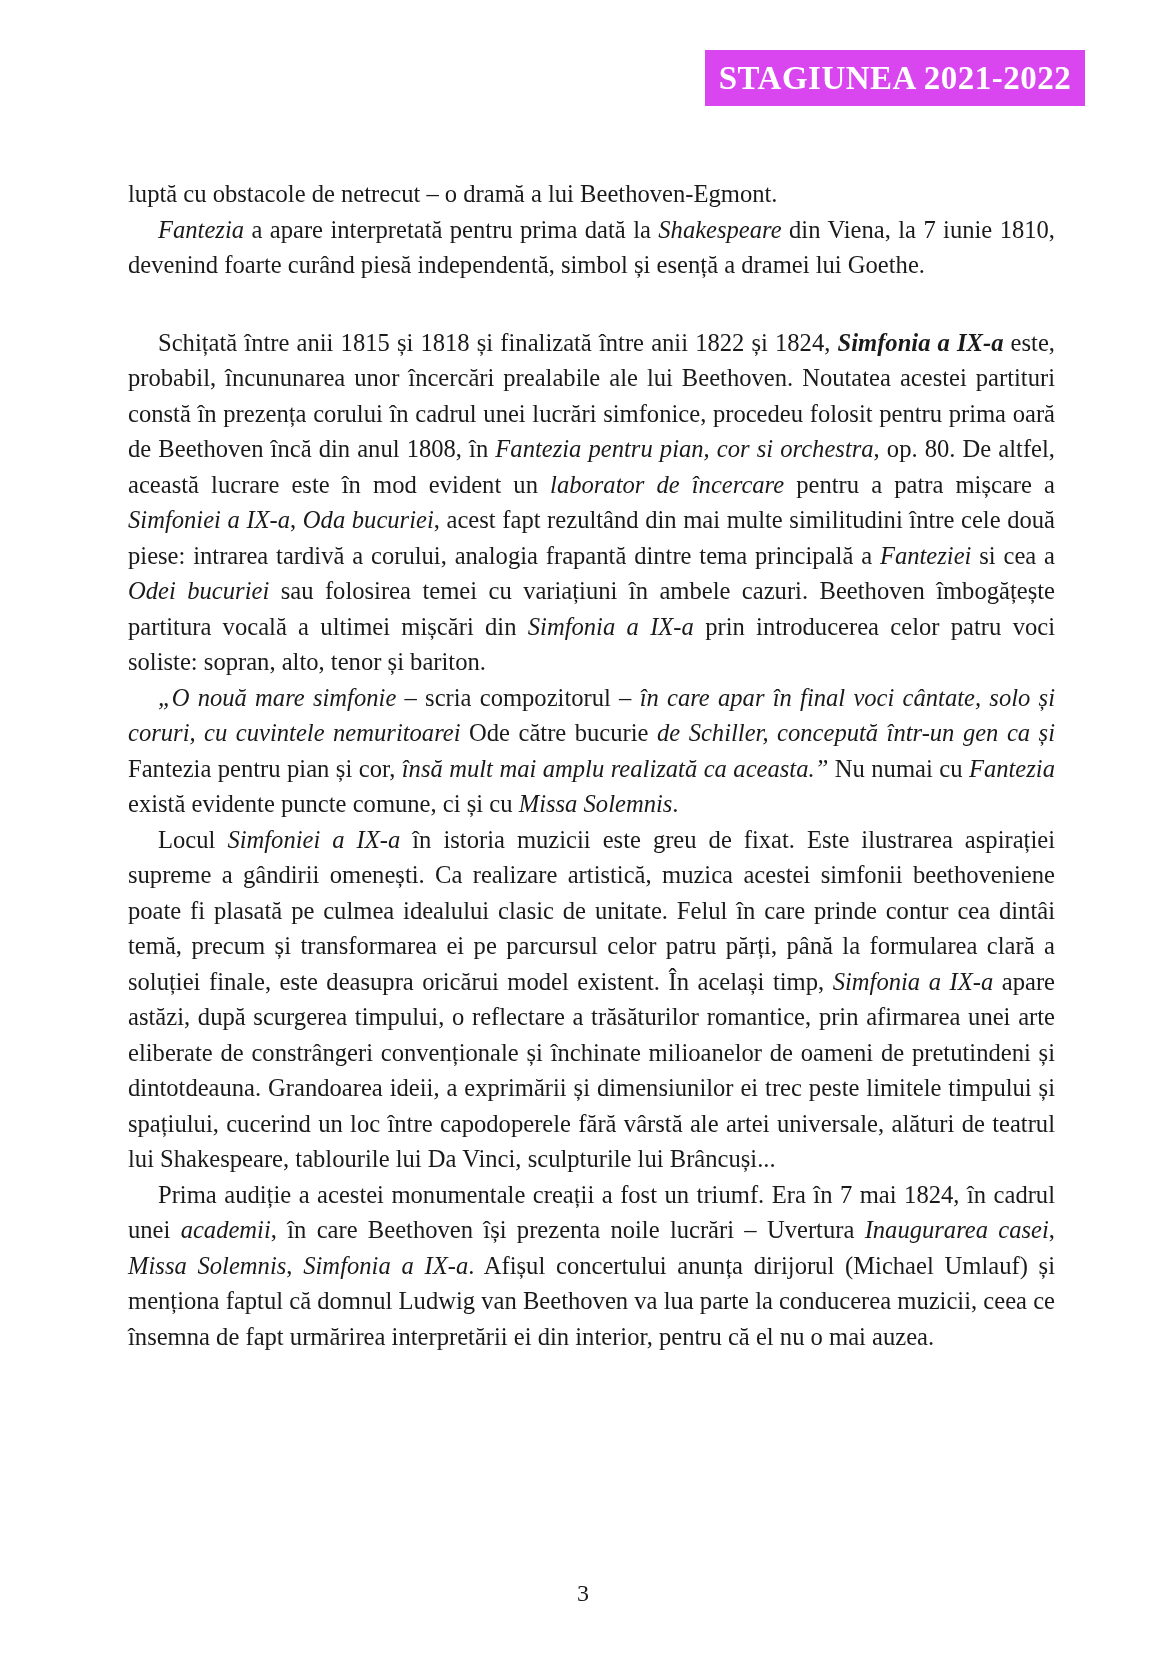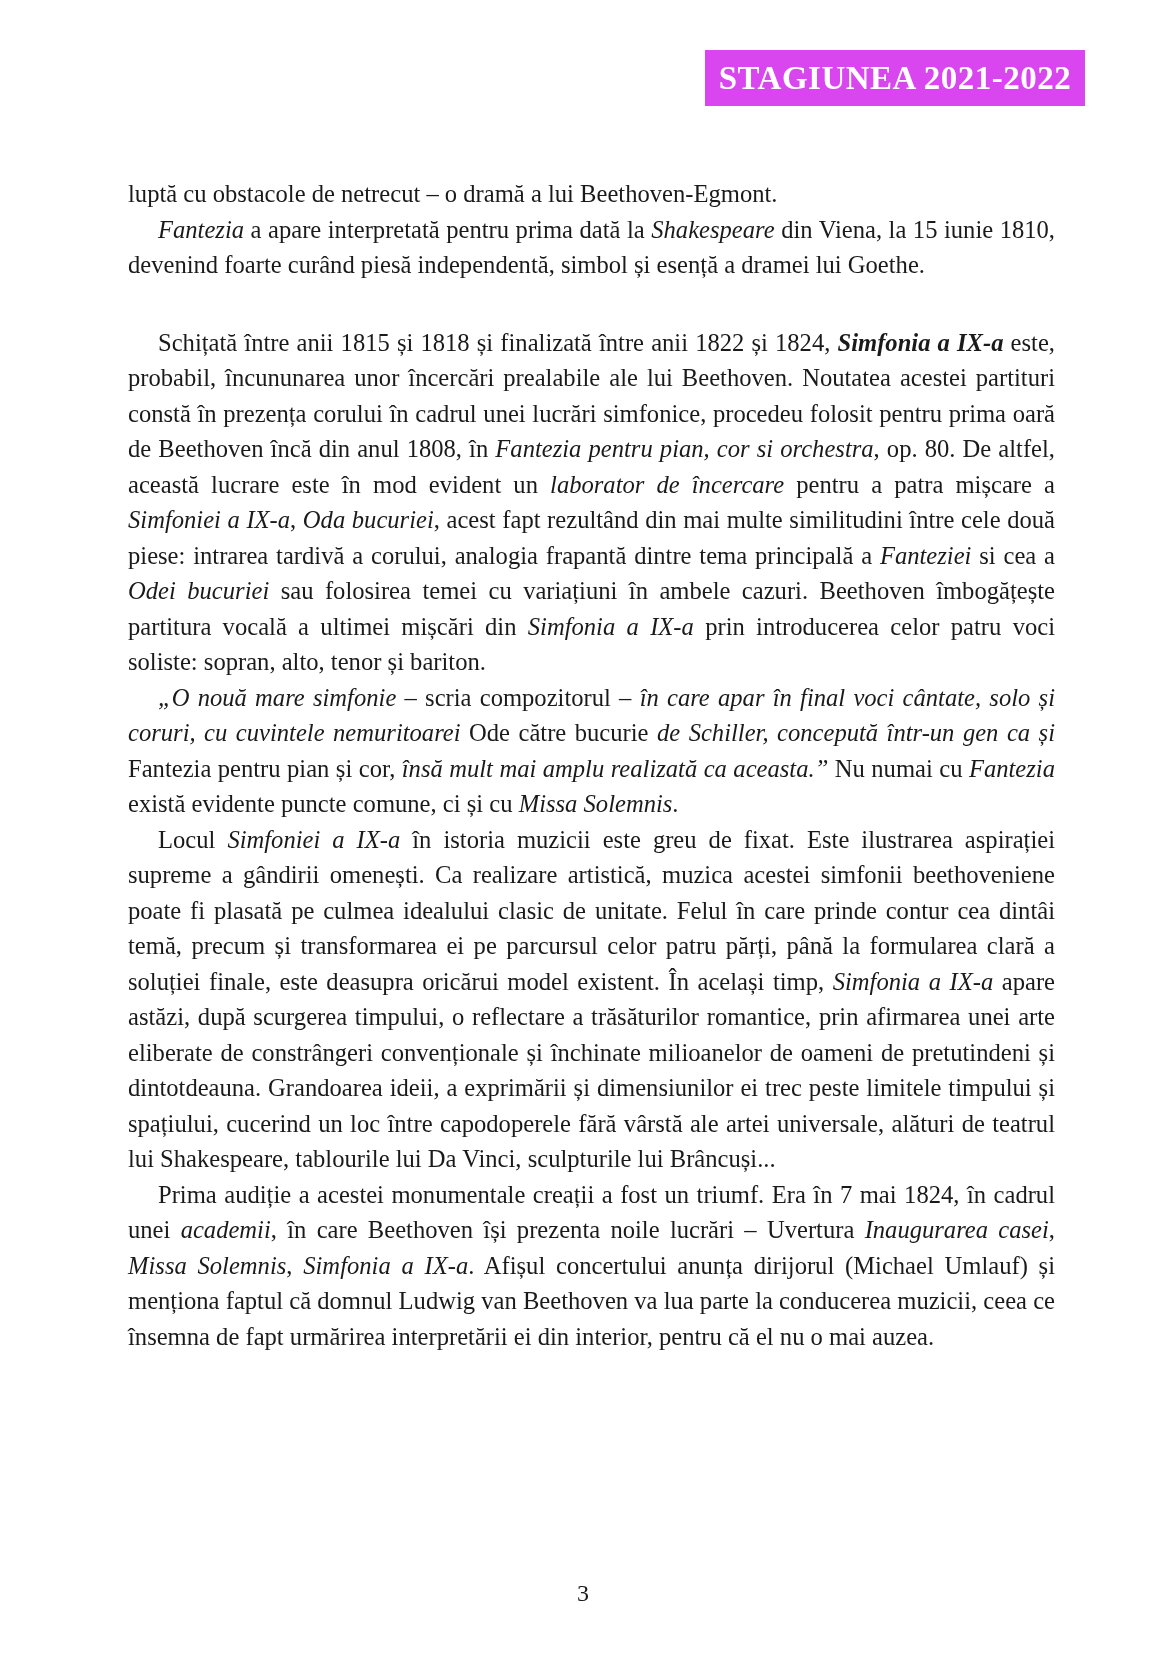--- a/index.html
+++ b/index.html
@@ -19,20 +19,20 @@
 </style>
 </head>
 <body>
 
 <div class="header-band">
   <span>STAGIUNEA 2021-2022</span>
 </div>
 
 <div class="content" id="article-body">
     <p><span>luptă cu obstacole de netrecut – o dramă a lui Beethoven-Egmont.</span></p>
-    <p class="ind"><i>Fantezia</i><span> a apare interpretată pentru prima dată la </span><i>Shakespeare</i><span> din Viena, la 15 iunie 1810, devenind foarte curând piesă independentă, simbol și esență a dramei lui Goethe.</span></p>
+    <p class="ind"><i>Fantezia</i><span> a apare interpretată pentru prima dată la </span><i>Shakespeare</i><span> din Viena, la 7 iunie 1810, devenind foarte curând piesă independentă, simbol și esență a dramei lui Goethe.</span></p>
     <p class="ind gap"><span>Schițată între anii 1815 și 1818 și finalizată între anii 1822 și 1824, </span><b class="bi">Simfonia a IX-a</b><span> este, probabil, încununarea unor încercări prealabile ale lui Beethoven. Noutatea acestei partituri constă în prezența corului în cadrul unei lucrări simfonice, procedeu folosit pentru prima oară de Beethoven încă din anul 1808, în </span><i>Fantezia pentru pian, cor si orchestra</i><span>, op. 80. De altfel, această lucrare este în mod evident un </span><i>laborator de încercare</i><span> pentru a patra mișcare a </span><i>Simfoniei a IX-a</i><span>, </span><i>Oda bucuriei</i><span>, acest fapt rezultând din mai multe similitudini între cele două piese: intrarea tardivă a corului, analogia frapantă dintre tema principală a </span><i>Fanteziei</i><span> si cea a </span><i>Odei bucuriei</i><span> sau folosirea temei cu variațiuni în ambele cazuri. Beethoven îmbogățește partitura vocală a ultimei mișcări din </span><i>Simfonia a IX-a</i><span> prin introducerea celor patru voci soliste: sopran, alto, tenor și bariton.</span></p>
     <p class="ind"><i>„O nouă mare simfonie</i><span> – scria compozitorul – </span><i>în care apar în final voci cântate, solo și coruri, cu cuvintele nemuritoarei</i><span> Ode către bucurie </span><i>de Schiller, concepută într-un gen ca și</i><span> Fantezia pentru pian și cor, </span><i>însă mult mai amplu realizată ca aceasta.”</i><span> Nu numai cu </span><i>Fantezia</i><span> există evidente puncte comune, ci și cu </span><i>Missa Solemnis</i><span>.</span></p>
     <p class="ind"><span>Locul </span><i>Simfoniei a IX-a</i><span> în istoria muzicii este greu de fixat. Este ilustrarea aspirației supreme a gândirii omenești. Ca realizare artistică, muzica acestei simfonii beethoveniene poate fi plasată pe culmea idealului clasic de unitate. Felul în care prinde contur cea dintâi temă, precum și transformarea ei pe parcursul celor patru părți, până la formularea clară a soluției finale, este deasupra oricărui model existent. În același timp, </span><i>Simfonia a IX-a</i><span> apare astăzi, după scurgerea timpului, o reflectare a trăsăturilor romantice, prin afirmarea unei arte eliberate de constrângeri convenționale și închinate milioanelor de oameni de pretutindeni și dintotdeauna. Grandoarea ideii, a exprimării și dimensiunilor ei trec peste limitele timpului și spațiului, cucerind un loc între capodoperele fără vârstă ale artei universale, alături de teatrul lui Shakespeare, tablourile lui Da Vinci, sculpturile lui Brâncuși...</span></p>
     <p class="ind"><span>Prima audiție a acestei monumentale creații a fost un triumf. Era în 7 mai 1824, în cadrul unei </span><i>academii</i><span>, în care Beethoven își prezenta noile lucrări – Uvertura </span><i>Inaugurarea casei</i><span>, </span><i>Missa Solemnis</i><span>, </span><i>Simfonia a IX-a</i><span>. Afișul concertului anunța dirijorul (Michael Umlauf) și menționa faptul că domnul Ludwig van Beethoven va lua parte la conducerea muzicii, ceea ce însemna de fapt urmărirea interpretării ei din interior, pentru că el nu o mai auzea.</span></p>
   </div>
 
 <div class="pagenum">3</div>
 
 </body></html>

